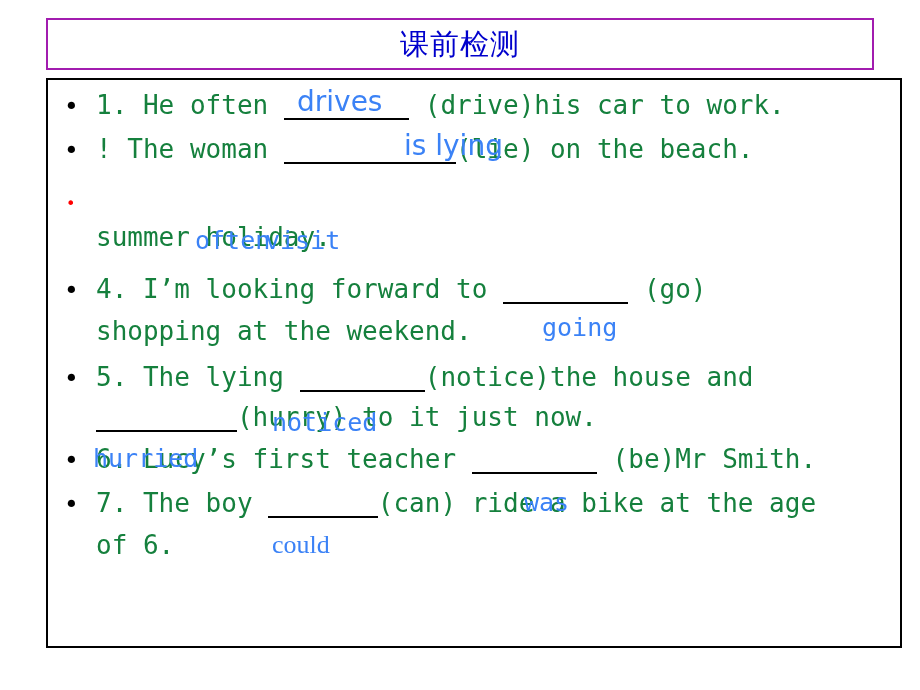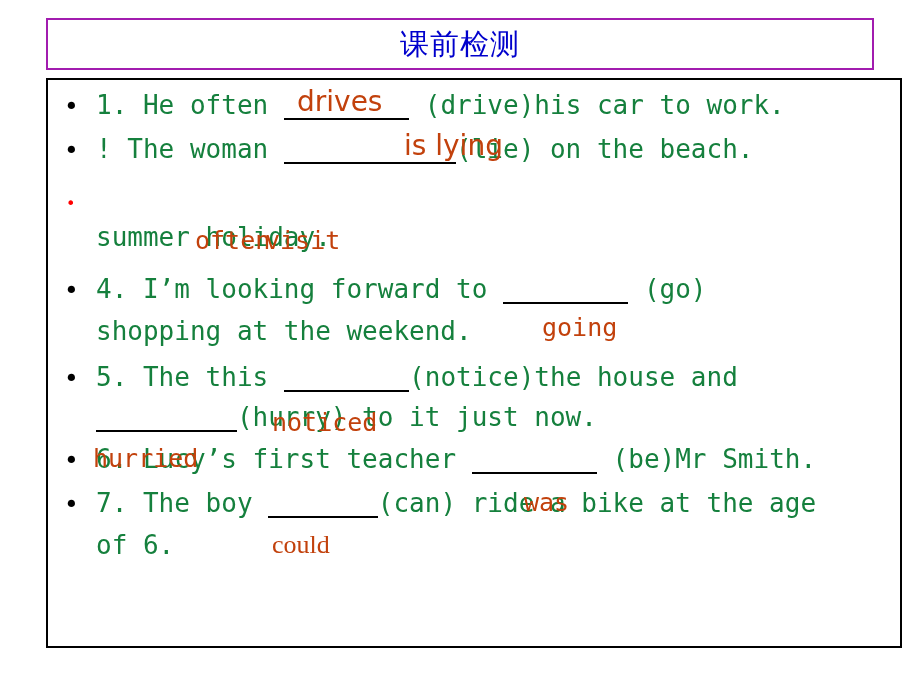--- a/index.html
+++ b/index.html
@@ -86,21 +86,21 @@
     border-bottom: 2px solid #000000;
     vertical-align: baseline;
   }
   .blank.redline {
     border-bottom: 2px solid #ff0000;
   }
 
   
   .answer {
     position: absolute;
-    color: #c2410c;
+    color: #3b82f6;
     white-space: nowrap;
     line-height: 1;
   }
   .answer.sans {
     font-family: "DejaVu Sans", "Liberation Sans", sans-serif;
     font-size: 28px;
   }
   .answer.mono {
     font-family: "DejaVu Sans Mono", "Liberation Mono", monospace;
     font-size: 25px;
@@ -134,21 +134,21 @@
     <div class="qline" style="left:48px; top:144px;">summer holiday.</div>
 
     <span class="bullet" style="left:16px; top:198px;">•</span>
     <div class="qline" style="left:48px; top:196px;">
       <span>4.</span><span>&nbsp;</span><span>I’m looking forward to</span><span>&nbsp;</span><span class="blank">&nbsp;&nbsp;&nbsp;&nbsp;&nbsp;&nbsp;&nbsp;&nbsp;</span><span>&nbsp;</span><span>(go)</span>
     </div>
     <div class="qline" style="left:48px; top:238px;">shopping at the weekend.</div>
 
     <span class="bullet" style="left:16px; top:286px;">•</span>
     <div class="qline" style="left:48px; top:284px;">
-      <span>5.</span><span>&nbsp;</span><span>The this</span><span>&nbsp;</span><span class="blank">&nbsp;&nbsp;&nbsp;&nbsp;&nbsp;&nbsp;&nbsp;&nbsp;</span><span>(notice)the house and</span>
+      <span>5.</span><span>&nbsp;</span><span>The lying</span><span>&nbsp;</span><span class="blank">&nbsp;&nbsp;&nbsp;&nbsp;&nbsp;&nbsp;&nbsp;&nbsp;</span><span>(notice)the house and</span>
     </div>
     <div class="qline" style="left:48px; top:324px;">
       <span class="blank">&nbsp;&nbsp;&nbsp;&nbsp;&nbsp;&nbsp;&nbsp;&nbsp;&nbsp;</span><span>(hurry) to it just now.</span>
     </div>
 
     <span class="bullet" style="left:16px; top:368px;">•</span>
     <div class="qline" style="left:48px; top:366px;">
       <span>6.</span><span>&nbsp;</span><span>Lucy’s first teacher</span><span>&nbsp;</span><span class="blank">&nbsp;&nbsp;&nbsp;&nbsp;&nbsp;&nbsp;&nbsp;&nbsp;</span><span>&nbsp;</span><span>(be)Mr Smith.</span>
     </div>
 

